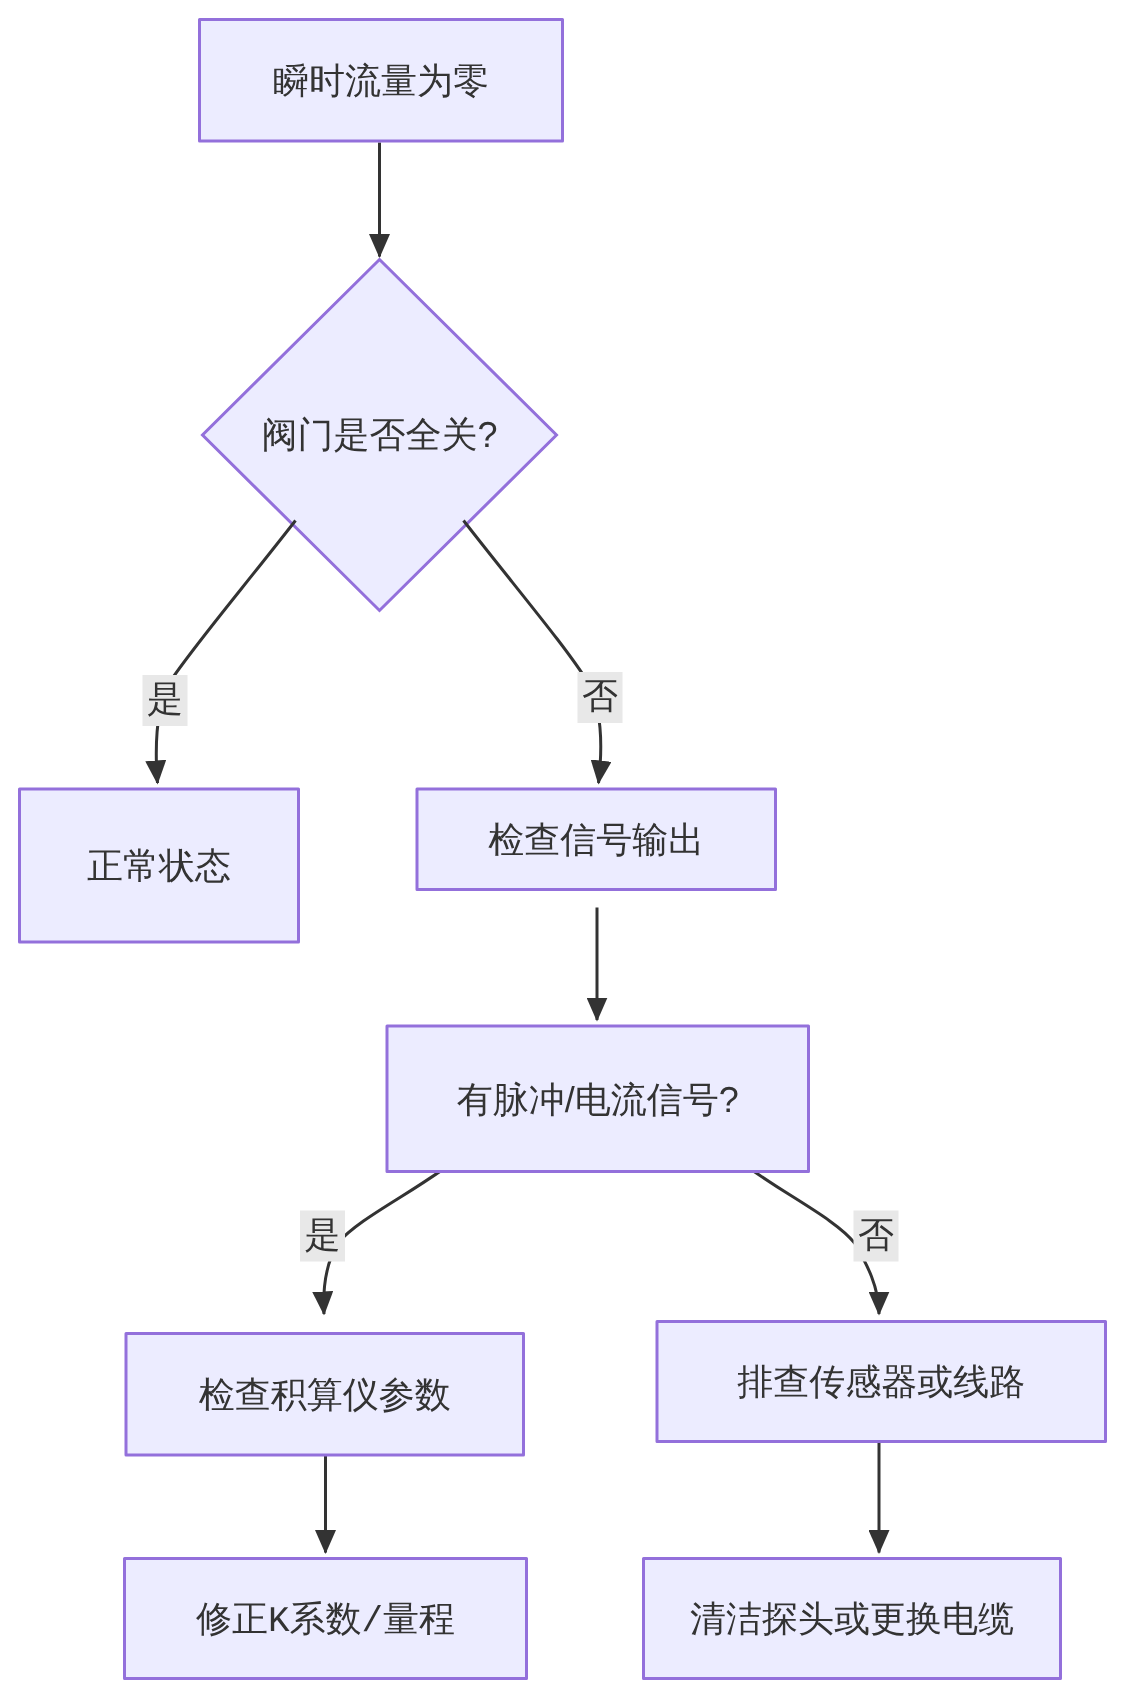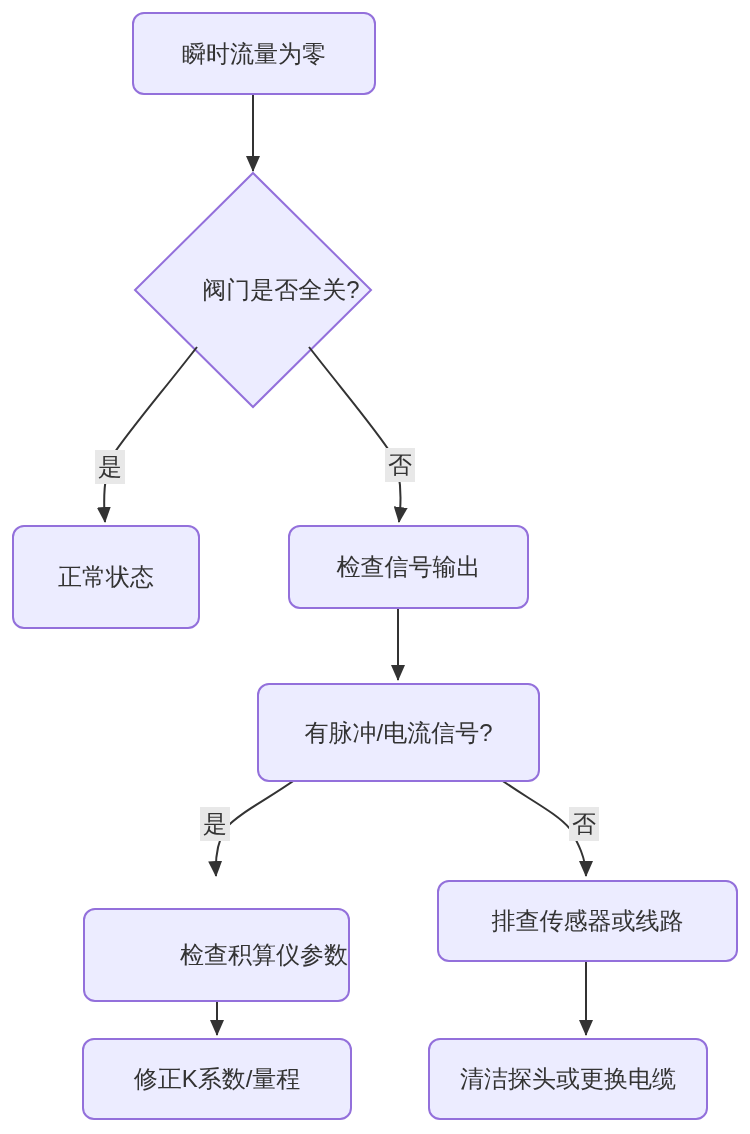--- a/index.html
+++ b/index.html
@@ -18,21 +18,21 @@
   .edge-layer {
     position: absolute;
     left: 0; top: 0;
     width: 750px; height: 1134px;
   }
   .node {
     position: absolute;
     box-sizing: border-box;
     background: #ECECFF;
     border: 2px solid #9370DB;
-    border-radius: 12px;
+    border-radius: 1px;
     display: flex;
     align-items: center;
     justify-content: center;
     color: #333333;
     font-size: 24px;
     text-align: center;
     white-space: nowrap;
   }
   .diamond-text {
     position: absolute;
@@ -47,27 +47,27 @@
     background: #E8E8E8;
     color: #333333;
     font-size: 24px;
     line-height: 1.25;
     padding: 2px 3px;
     white-space: nowrap;
   }
   
   #n-start          { left:132px; top:12px;   width:244px; height:83px; }
   #n-normal         { left:12px;  top:525px;  width:188px; height:104px; }
-  #n-check-signal   { left:277px; top:525px;  width:241px; height:84px;margin-left:11px; }
+  #n-check-signal   { left:277px; top:525px;  width:241px; height:69px; }
   #n-signal         { left:257px; top:683px;  width:283px; height:99px; }
-  #n-check-totalizer{ left:83px;  top:908px;  width:267px; height:94px;justify-content:flex-end; }
+  #n-check-totalizer{ left:83px;  top:888px;  width:267px; height:83px; }
   #n-check-sensor   { left:437px; top:880px;  width:301px; height:82px;align-items:center; }
-  #n-fix-k          { left:82px;  top:1038px; width:270px; height:82px; }
+  #n-fix-k          { left:82px;  top:1038px; width:270px; height:82px;font-family:Liberation Mono, monospace; }
   #n-clean-probe    { left:428px; top:1038px; width:280px; height:82px; }
-  #t-valve          { left:253px; top:290px;margin-left:28px; }
+  #t-valve          { left:253px; top:290px; }
   #lbl-valve-yes    { left:110px; top:467px; }
   #lbl-valve-no     { left:400px; top:465px; }
   #lbl-signal-yes   { left:215px; top:824px; }
   #lbl-signal-no    { left:584px; top:824px; }
 </style>
 </head>
 <body>
 
 <div class="canvas">
 

